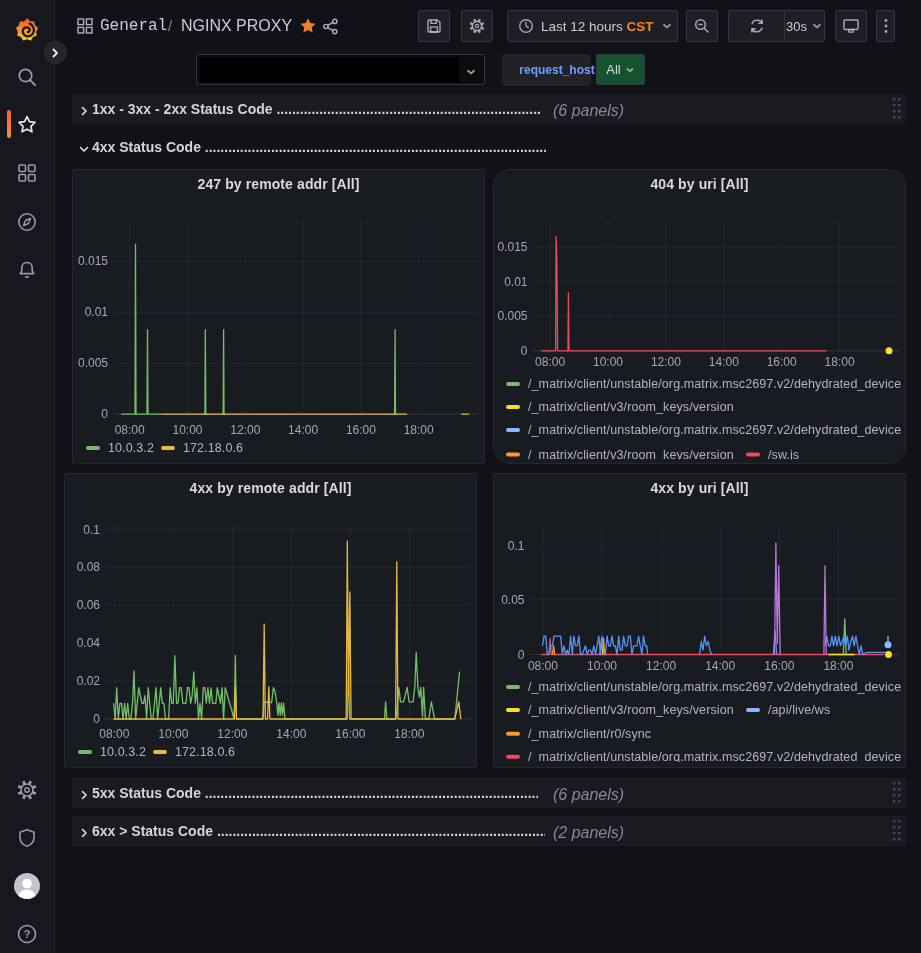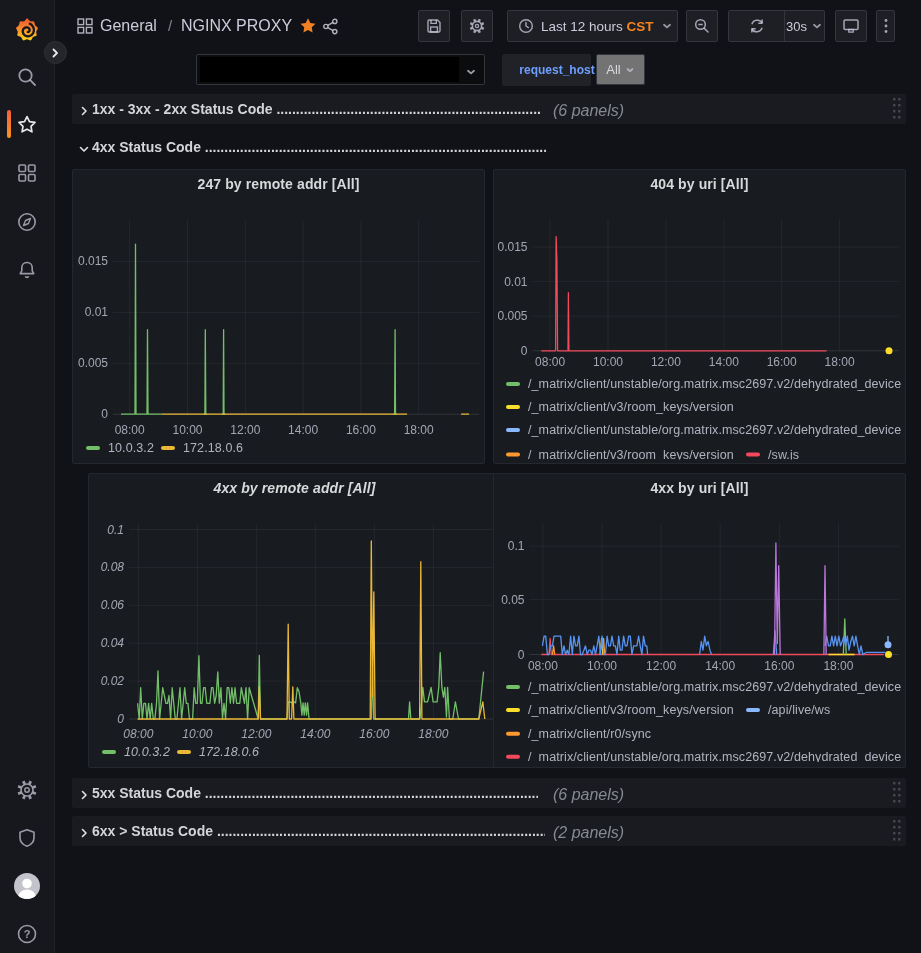--- a/index.html
+++ b/index.html
@@ -88,21 +88,21 @@
         <path d="M3.5 1.5L7 5 3.5 8.5" stroke="#e8e8ee" stroke-width="1.8" fill="none" stroke-linecap="round" stroke-linejoin="round"></path>
       </svg>
     </div>
 
 <div class="abs" style="left:76px;top:17px;"><svg width="18" height="18" viewBox="0 0 18 18" fill="none" style="">
         <rect x="2" y="2" width="5.6" height="5.6" stroke="rgba(204,204,220,0.85)" stroke-width="1.4"></rect>
         <rect x="10.4" y="2" width="5.6" height="5.6" stroke="rgba(204,204,220,0.85)" stroke-width="1.4"></rect>
         <rect x="2" y="10.4" width="5.6" height="5.6" stroke="rgba(204,204,220,0.85)" stroke-width="1.4"></rect>
         <rect x="10.4" y="10.4" width="5.6" height="5.6" stroke="rgba(204,204,220,0.85)" stroke-width="1.4"></rect>
       </svg></div>
-<div class="abs" style="left:100px;top:17px;font-size:16px;color:#ccccdc;">General</div>
+<div class="abs" style="left:100px;top:17px;font-size:16px;color:#ccccdc;font-family:Liberation Mono, monospace;">General</div>
 <div class="abs" style="left:168px;top:17px;font-size:15px;color:#83868e;">/</div>
 <div class="abs" style="left:181px;top:17px;font-size:16px;color:#ccccdc;">NGINX PROXY</div>
 <div class="abs" style="left:299px;top:17px;"><svg width="18" height="18" viewBox="0 0 18 18" fill="none" style="">
         <path d="M9 1.2l2.3 4.7 5.2 .75-3.76 3.66 .89 5.17L9 13.04l-4.64 2.44 .89-5.17L1.5 6.65l5.2-.75z" fill="#f08023"></path>
       </svg></div>
 <div class="abs" style="left:322px;top:18px;"><svg width="17" height="17" viewBox="0 0 17 17" fill="none" style="">
         <circle cx="12.8" cy="3.4" r="2.1" stroke="rgba(204,204,220,0.85)" stroke-width="1.4"></circle>
         <circle cx="3.9" cy="8.5" r="2.1" stroke="rgba(204,204,220,0.85)" stroke-width="1.4"></circle>
         <circle cx="12.8" cy="13.6" r="2.1" stroke="rgba(204,204,220,0.85)" stroke-width="1.4"></circle>
         <line x1="5.8" y1="7.4" x2="11" y2="4.4" stroke="rgba(204,204,220,0.85)" stroke-width="1.4"></line>
@@ -174,21 +174,21 @@
       </svg>
     </div>
 
 <div class="abs" style="left:196px;top:54px;width:289px;height:31px;background:#0b0c0e;border:1px solid #34363e;border-radius:2px;">
   <div class="abs" style="left:3px;top:2px;width:259px;height:25px;background:#000;"></div>
   <div class="abs" style="right:7px;top:9px;"><svg width="12" height="12" viewBox="0 0 12 12" fill="none" style="">
           <path d="M3.0 4.800000000000001l3.0 2.64 3.0-2.64" stroke="rgba(204,204,220,0.75)" stroke-width="1.8" stroke-linecap="round" stroke-linejoin="round"></path>
         </svg></div>
 </div>
 <div class="chip" style="left:502px;width:89px;font-size:12px;padding-left:21px;">request_host</div>
-<div class="abs" style="left:596px;top:54px;width:49px;height:31px;background:#737373;border:1px solid #34363e;border-radius:2px;display:flex;align-items:center;justify-content:center;gap:4px;color:#d8d9dd;font-size:13px;">All <svg width="10" height="10" viewBox="0 0 10 10" fill="none" style="">
+<div class="abs" style="left:596px;top:54px;width:49px;height:31px;background:#14532d;border:1px solid #34363e;border-radius:2px;display:flex;align-items:center;justify-content:center;gap:4px;color:#d8d9dd;font-size:13px;">All <svg width="10" height="10" viewBox="0 0 10 10" fill="none" style="">
         <path d="M2.5 4.0l2.5 2.2 2.5-2.2" stroke="rgba(204,204,220,0.7)" stroke-width="1.8" stroke-linecap="round" stroke-linejoin="round"></path>
       </svg></div>
 
 <div class="rowhdr rowbg" style="top:94px;">
   <div class="abs" style="left:6px;top:9px;"><svg width="12" height="12" viewBox="0 0 12 12" fill="none" style="">
           <path d="M4.5 2.5L8 6l-3.5 3.5" stroke="#e0e0e6" stroke-width="1.6" stroke-linecap="round" stroke-linejoin="round"></path>
         </svg></div>
   <div class="rowtitle" style="width:448px;">1xx - 3xx - 2xx Status Code ......................................................................</div>
   <div class="rowcount">(6 panels)</div>
   <div class="abs" style="left:821px;top:4px;"><svg width="8" height="21" viewBox="0 0 8 21" fill="none" style="">
@@ -233,21 +233,21 @@
 <text x="35" y="146.4" text-anchor="end" font-size="12" fill="rgba(204,204,220,0.78)">0.01</text>
 <text x="35" y="95.4" text-anchor="end" font-size="12" fill="rgba(204,204,220,0.78)">0.015</text>
           <path d="M48.0,244.2 L62.0,244.2 L62.5,74.1 L63.0,244.2 L74.0,244.2 L74.5,159.7 L75.0,244.2 L88.9,244.2 M130.6,244.2 L131.9,244.2 L132.3,159.7 L132.8,244.2 L134.0,244.2 M148.9,244.2 L150.2,244.2 L150.6,159.7 L151.0,244.2 L152.3,244.2 M320.3,244.2 L321.6,244.2 L322.1,159.7 L322.5,244.2 L323.8,244.2" fill="none" stroke="#73bf69" stroke-width="1.3" stroke-linejoin="round" stroke-linecap="butt"></path>
           <path d="M88.9,244.2 L334.1,244.2 M388.1,244.2 L396.1,244.2" fill="none" stroke="#eab839" stroke-width="1.3" stroke-linejoin="round" stroke-linecap="butt"></path>
           <rect x="13" y="276" width="14" height="4" rx="2" fill="#73bf69"></rect>
           <text x="35" y="282" font-size="12.5" letter-spacing="0.1" fill="rgba(204,204,220,0.85)">10.0.3.2</text>
           <rect x="88" y="276" width="14" height="4" rx="2" fill="#eab839"></rect>
           <text x="110" y="282" font-size="12.5" letter-spacing="0.1" fill="rgba(204,204,220,0.85)">172.18.0.6</text>
         </svg></div>
 </div>
-<div class="panel" style="left:493px;top:169px;width:413px;height:295px;">
+<div class="panel" style="left:493px;top:169px;width:413px;height:295px;border-radius:17px;">
   <div class="ptitle">404 by uri [All]</div>
   <div class="abs" style="left:0;top:0;"><svg width="412" height="295" viewBox="0 0 412 295" font-family="Liberation Sans, sans-serif">
           <defs>
             <clipPath id="lc2">
               <rect x="0" y="200" width="412" height="89.5"></rect>
             </clipPath>
           </defs>
           <line x1="38.5" y1="180.8" x2="405" y2="180.8" stroke="rgba(204,204,220,0.14)" stroke-width="1"></line>
 <line x1="38.5" y1="146.2" x2="405" y2="146.2" stroke="rgba(204,204,220,0.07)" stroke-width="1"></line>
 <line x1="38.5" y1="111.6" x2="405" y2="111.6" stroke="rgba(204,204,220,0.07)" stroke-width="1"></line>
@@ -277,21 +277,21 @@
             <text x="34" y="241" font-size="12.5" letter-spacing="0.1" fill="rgba(204,204,220,0.85)">/_matrix/client/v3/room_keys/version</text>
             <rect x="12" y="258" width="14" height="4" rx="2" fill="#8ab8ff"></rect>
             <text x="34" y="264" font-size="12.5" letter-spacing="0.1" fill="rgba(204,204,220,0.85)">/_matrix/client/unstable/org.matrix.msc2697.v2/dehydrated_device</text>
             <rect x="12" y="282.5" width="14" height="4" rx="2" fill="#ff9830"></rect>
             <text x="34" y="288.5" font-size="12.5" letter-spacing="0.1" fill="rgba(204,204,220,0.85)">/_matrix/client/v3/room_keys/version</text>
             <rect x="252" y="282.5" width="14" height="4" rx="2" fill="#f2495c"></rect>
             <text x="274" y="288.5" font-size="12.5" letter-spacing="0.1" fill="rgba(204,204,220,0.85)">/sw.js</text>
           </g>
         </svg></div>
 </div>
-<div class="panel" style="left:88px;top:473px;width:413px;height:295px;font-style:italic;">
+<div class="panel" style="left:64px;top:473px;width:413px;height:295px;">
   <div class="ptitle">4xx by remote addr [All]</div>
   <div class="abs" style="left:0;top:0;"><svg width="413" height="295" viewBox="0 0 413 295" font-family="Liberation Sans, sans-serif">
           <line x1="40" y1="245" x2="406" y2="245" stroke="rgba(204,204,220,0.14)" stroke-width="1"></line>
 <line x1="40" y1="207.1" x2="406" y2="207.1" stroke="rgba(204,204,220,0.07)" stroke-width="1"></line>
 <line x1="40" y1="169.2" x2="406" y2="169.2" stroke="rgba(204,204,220,0.07)" stroke-width="1"></line>
 <line x1="40" y1="131.3" x2="406" y2="131.3" stroke="rgba(204,204,220,0.07)" stroke-width="1"></line>
 <line x1="40" y1="93.4" x2="406" y2="93.4" stroke="rgba(204,204,220,0.07)" stroke-width="1"></line>
 <line x1="40" y1="55.5" x2="406" y2="55.5" stroke="rgba(204,204,220,0.07)" stroke-width="1"></line>
 <line x1="49.3" y1="50" x2="49.3" y2="245" stroke="rgba(204,204,220,0.07)" stroke-width="1"></line>
 <text x="49.3" y="263.5" text-anchor="middle" font-size="12" fill="rgba(204,204,220,0.78)">08:00</text>

